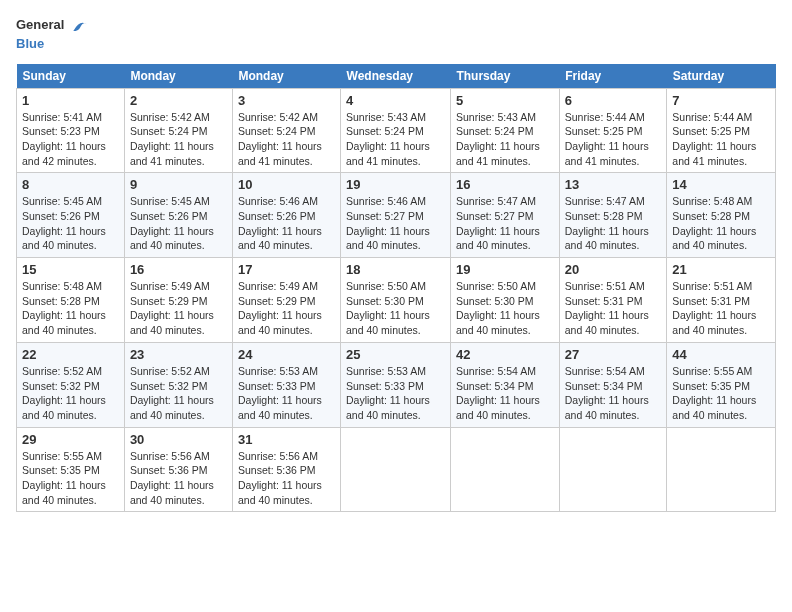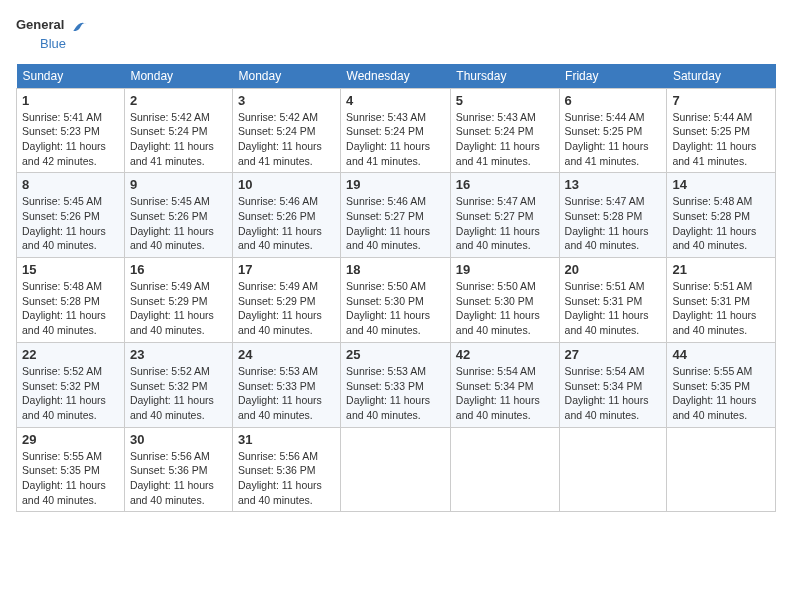--- a/index.html
+++ b/index.html
@@ -39,34 +39,33 @@
       font-size: 14px;
       color: #444;
       text-align: center;
       margin-bottom: 8px;
     }
     .top-bar {
       display: flex;
       justify-content: space-between;
       align-items: flex-start;
       margin-bottom: 4px;
-      text-align: center;
     }
     table {
       width: 100%;
       border-collapse: collapse;
       font-size: 11px;
     }
     thead tr th {
       background-color: #3a7abf;
       color: #fff;
       text-align: left;
       padding: 5px 6px;
       font-size: 12px;
-      font-weight: normal;
+      font-weight: bold;
       margin-top: 8px;
     }
     tbody tr td {
       border: 1px solid #ccc;
       vertical-align: top;
       padding: 4px 5px;
       color: #333;
       width: 113px;
     }
     tbody tr {
@@ -96,21 +95,21 @@
 
 <div class="top-bar">
   <div class="header-logo">
     <div>
       <div class="logo-text">
         <span class="general">General</span>
         <svg class="logo-icon" viewBox="0 0 24 24" fill="none" xmlns="http://www.w3.org/2000/svg" style="display:inline-block;vertical-align:middle;">
           <path d="M4 18 Q12 4 20 10 Q16 6 12 14 Q10 18 4 18Z" fill="#3a7abf"></path>
         </svg>
       </div>
-      <div class="logo-text" style="color:#3a7abf;font-weight:normal;">Blue</div>
+      <div class="logo-text" style="color:#3a7abf;font-weight:bold;">Blue</div>
     </div>
   </div>
   <div class="title-section">
     <div class="month-title"></div>
   </div>
 </div>
 <div class="location-title"></div>
 
 <table>
   <thead>

